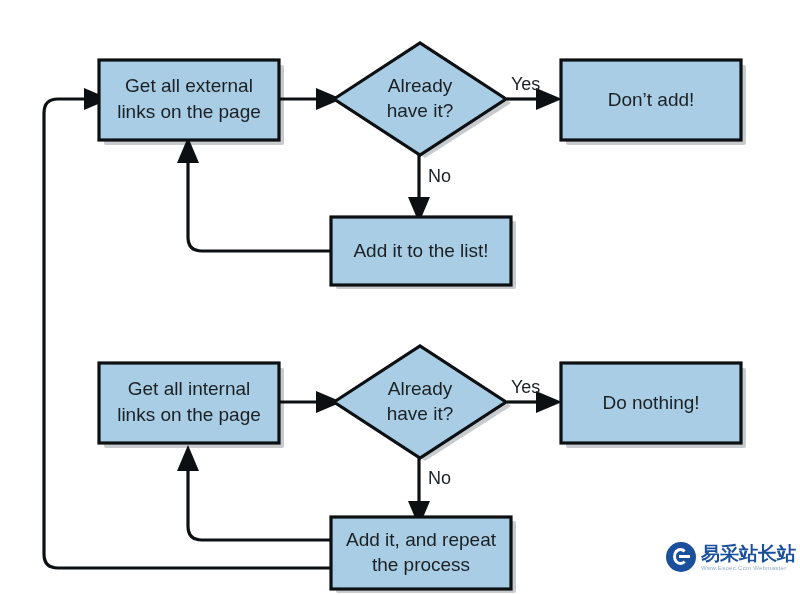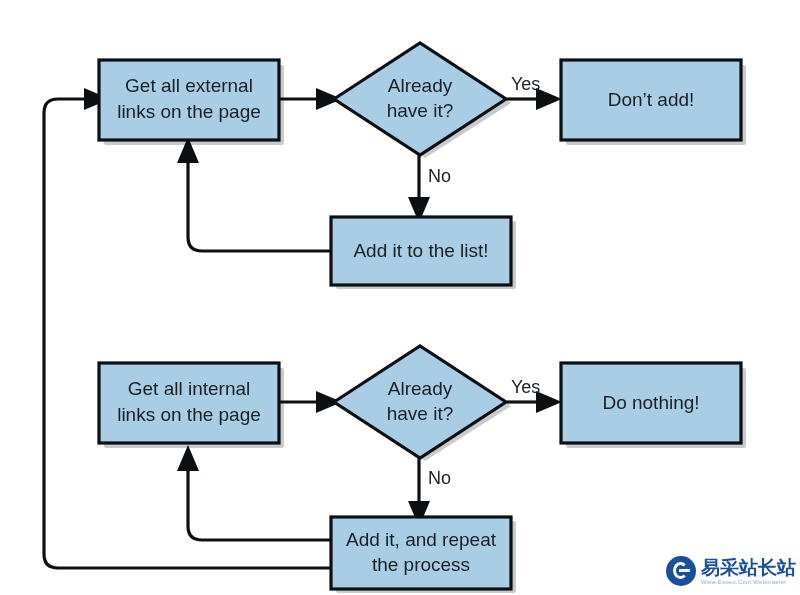--- a/index.html
+++ b/index.html
@@ -57,21 +57,21 @@
     dominant-baseline: middle;
   }
   .shadow-blob {
     fill: #9aa0a6;
     opacity: 0.55;
   }
   
   #watermark {
     position: absolute;
     left: 663px;
-    top: 551px;
+    top: 537px;
     width: 132px;
     height: 40px;
     display: flex;
     align-items: center;
     gap: 5px;
     background: #ffffff;
     padding: 2px 3px;
     box-sizing: border-box;
   }
   #watermark .wm-badge {

